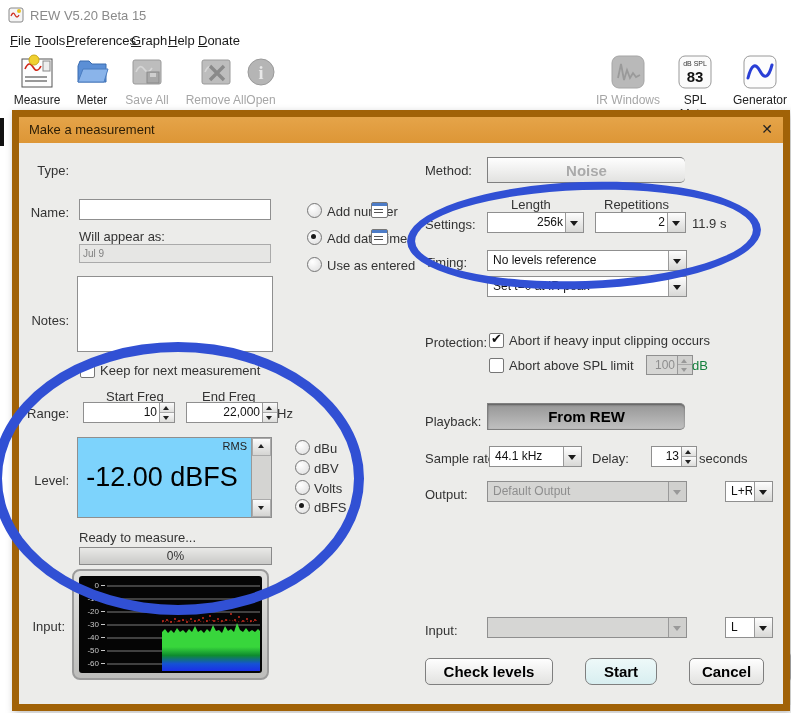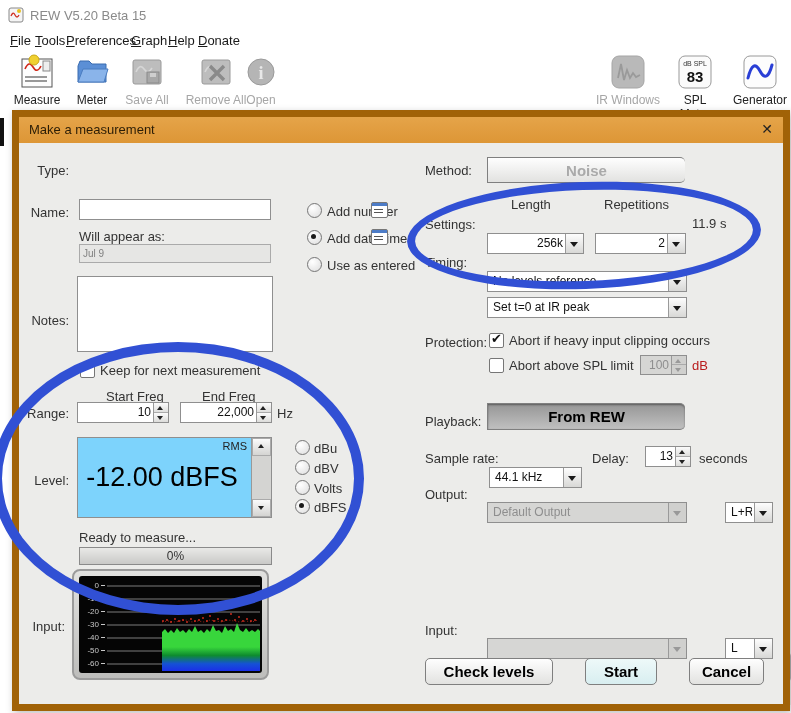--- a/index.html
+++ b/index.html
@@ -1,20 +1,20 @@
 <!DOCTYPE html>
 <html><head>
 <meta charset="utf-8">
 <style>
   html,body{margin:0;padding:0;background:#fff;}
   #app{position:relative;width:791px;height:713px;background:#fff;font-family:"Liberation Sans",sans-serif;overflow:hidden;}
   .abs{position:absolute;}
   .lbl{position:absolute;font-size:13px;color:#333;white-space:nowrap;}
   .rl{text-align:right;}
-  .gray{color:#b91c1c;}
+  .gray{color:#15803d;}
   
   #titlebar{position:absolute;left:0;top:0;width:100%;height:30px;background:#fff;}
   #titlebar .ttl{position:absolute;left:30px;top:8px;font-size:13px;color:#8a8a8a;}
   #menubar{position:absolute;left:0;top:30px;width:100%;height:19px;background:#fff;}
   .menu-item{position:absolute;top:1px;font-size:13px;color:#1a1a1a;padding:2px 4px;}
   .tbi{position:absolute;text-align:center;}
   .tbi .cap{font-size:12px;color:#222;margin-top:3px;}
   .tbi.dis .cap{color:#a6a6a6;}
   .icon-box{width:36px;height:36px;margin:0 auto;position:relative;}
   
@@ -24,37 +24,37 @@
   #dlg-close{position:absolute;right:10px;top:4px;font-size:14px;color:#222;cursor:default;}
   
   .tglgrp{position:absolute;display:flex;border-radius:6px;}
   .tgl{flex:1;border:1px solid #7f7f7f;font-weight:bold;font-size:15px;color:#000;display:flex;align-items:center;justify-content:center;background:linear-gradient(#fefefe,#e2e2e0);}
   .tgl:first-child{border-radius:5px 0 0 5px;border-right:none;}
   .tgl:last-child{border-radius:0 5px 5px 0;}
   .tgl.sel{background:linear-gradient(#969696,#c0c0c0);box-shadow:inset 0 1px 2px rgba(0,0,0,.4);}
   .tgl.dis{color:#aaa;}
   
   .pbtn{position:absolute;border:1px solid #7f7f7f;border-radius:5px;background:linear-gradient(#fefefe,#e2e2e0);font-weight:bold;font-size:15px;color:#000;text-align:center;}
-  .pbtn.start{background:linear-gradient(#eef9f9,#d8eef0);}
+  .pbtn.start{background:linear-gradient(#eef9f9,#d8eef0);border-radius:7px;}
   
   .tfield{position:absolute;border:1px solid #8f8f8f;background:#fff;font-family:"Liberation Sans",sans-serif;font-size:10px;color:#111;padding:0 3px;}
   .tfield.dis{background:#e6e6e4;color:#808080;border-color:#aaa;}
   textarea.tfield{resize:none;}
   
-  .combo{position:absolute;border:1px solid #8f8f8f;background:#fff;margin-top:21px;}
+  .combo{position:absolute;border:1px solid #8f8f8f;background:#fff;}
   .combo .val{position:absolute;left:5px;right:20px;top:0;bottom:0;font-size:12px;color:#111;line-height:19px;overflow:hidden;white-space:nowrap;}
   .combo .val.rt{text-align:right;}
   .combo .arrow-btn{position:absolute;right:0;top:0;bottom:0;width:17px;background:linear-gradient(#fdfdfd,#d8d8d6);border-left:1px solid #9a9a9a;}
   .tri-down{position:absolute;left:4px;top:8px;width:0;height:0;border-left:4px solid transparent;border-right:4px solid transparent;border-top:5px solid #1a1a1a;}
   .combo.dis{background:#d6d6d4;}
   .combo.dis .val{color:#8e8e8e;}
   .combo.dis .arrow-btn{background:#d0d0ce;}
   .combo.dis .tri-down{border-top-color:#999;}
   
-  .spin{position:absolute;border:1px solid #8f8f8f;background:#fff;}
+  .spin{position:absolute;border:1px solid #8f8f8f;background:#fff;margin-left:6px;}
   .spin .num{position:absolute;left:2px;right:17px;top:0;bottom:0;font-size:12px;color:#111;text-align:right;line-height:18px;}
   .spin .btns{position:absolute;right:0;top:0;bottom:0;width:14px;border-left:1px solid #999;}
   .spin .up,.spin .dn{position:absolute;left:0;right:0;height:50%;background:linear-gradient(#fbfbfb,#dcdcda);}
   .spin .dn{bottom:0;top:auto;border-top:1px solid #aaa;}
   .tri-u{position:absolute;left:3px;top:3px;width:0;height:0;border-left:3px solid transparent;border-right:3px solid transparent;border-bottom:4px solid #222;}
   .tri-d{position:absolute;left:3px;top:3px;width:0;height:0;border-left:3px solid transparent;border-right:3px solid transparent;border-top:4px solid #222;}
   .spin.dis{background:#d6d6d4;}
   .spin.dis .num{color:#8e8e8e;}
   .spin.dis .up,.spin.dis .dn{background:#d0d0ce;}
   .spin.dis .tri-u{border-bottom-color:#999;}

